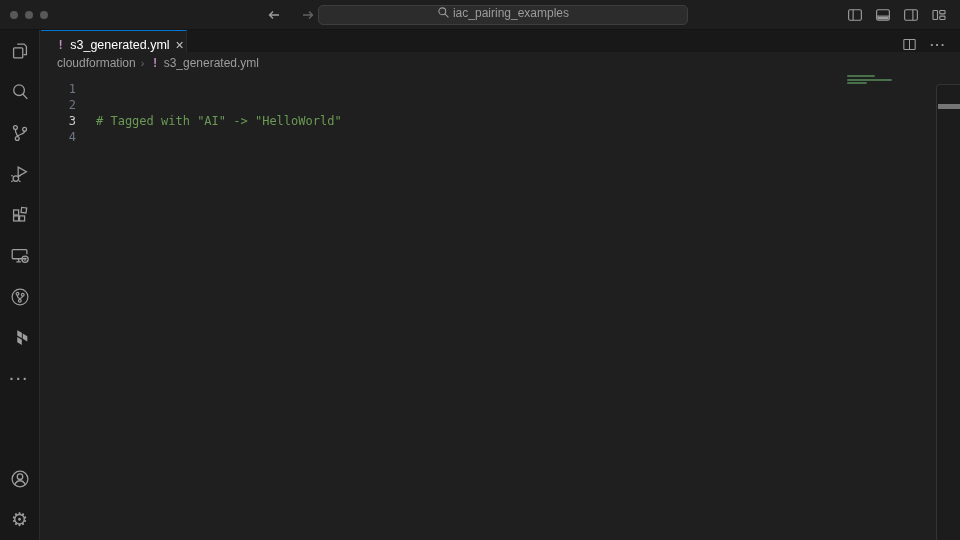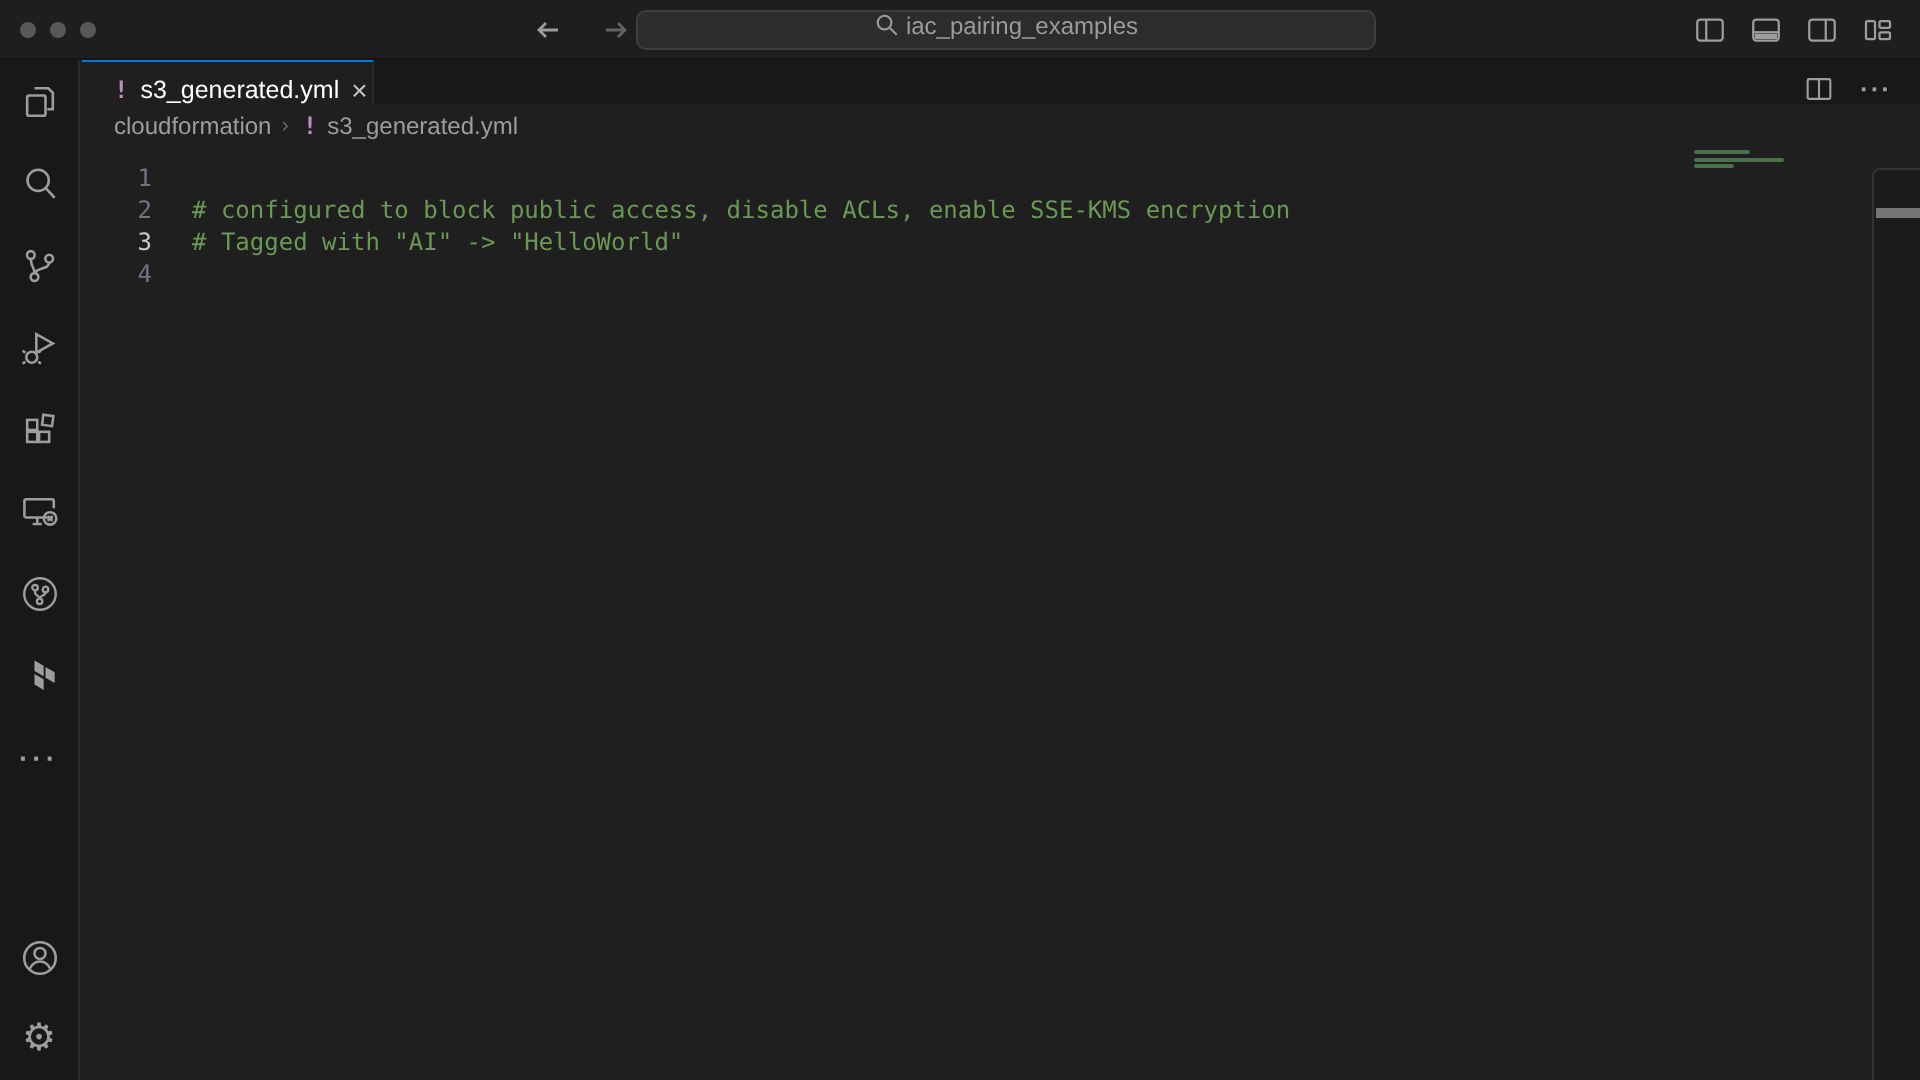--- a/index.html
+++ b/index.html
@@ -251,21 +251,20 @@
     <span class="crumb-file-ind">!</span>
     <span class="crumb">s3_generated.yml</span>
   </div>
 
   <div class="editor">
     <div class="code-line">
       <span class="gutter">1</span>
     </div>
     <div class="code-line">
       <span class="gutter">2</span>
-      <span class="line-text"># configured to block public access, disable ACLs, enable SSE-KMS encryption</span>
     </div>
     <div class="code-line active">
       <span class="gutter">3</span>
       <span class="line-text"># Tagged with "AI" -&gt; "HelloWorld"</span>
     </div>
     <div class="code-line">
       <span class="gutter">4</span>
       <span class="line-text"></span>
     </div>
   </div>

